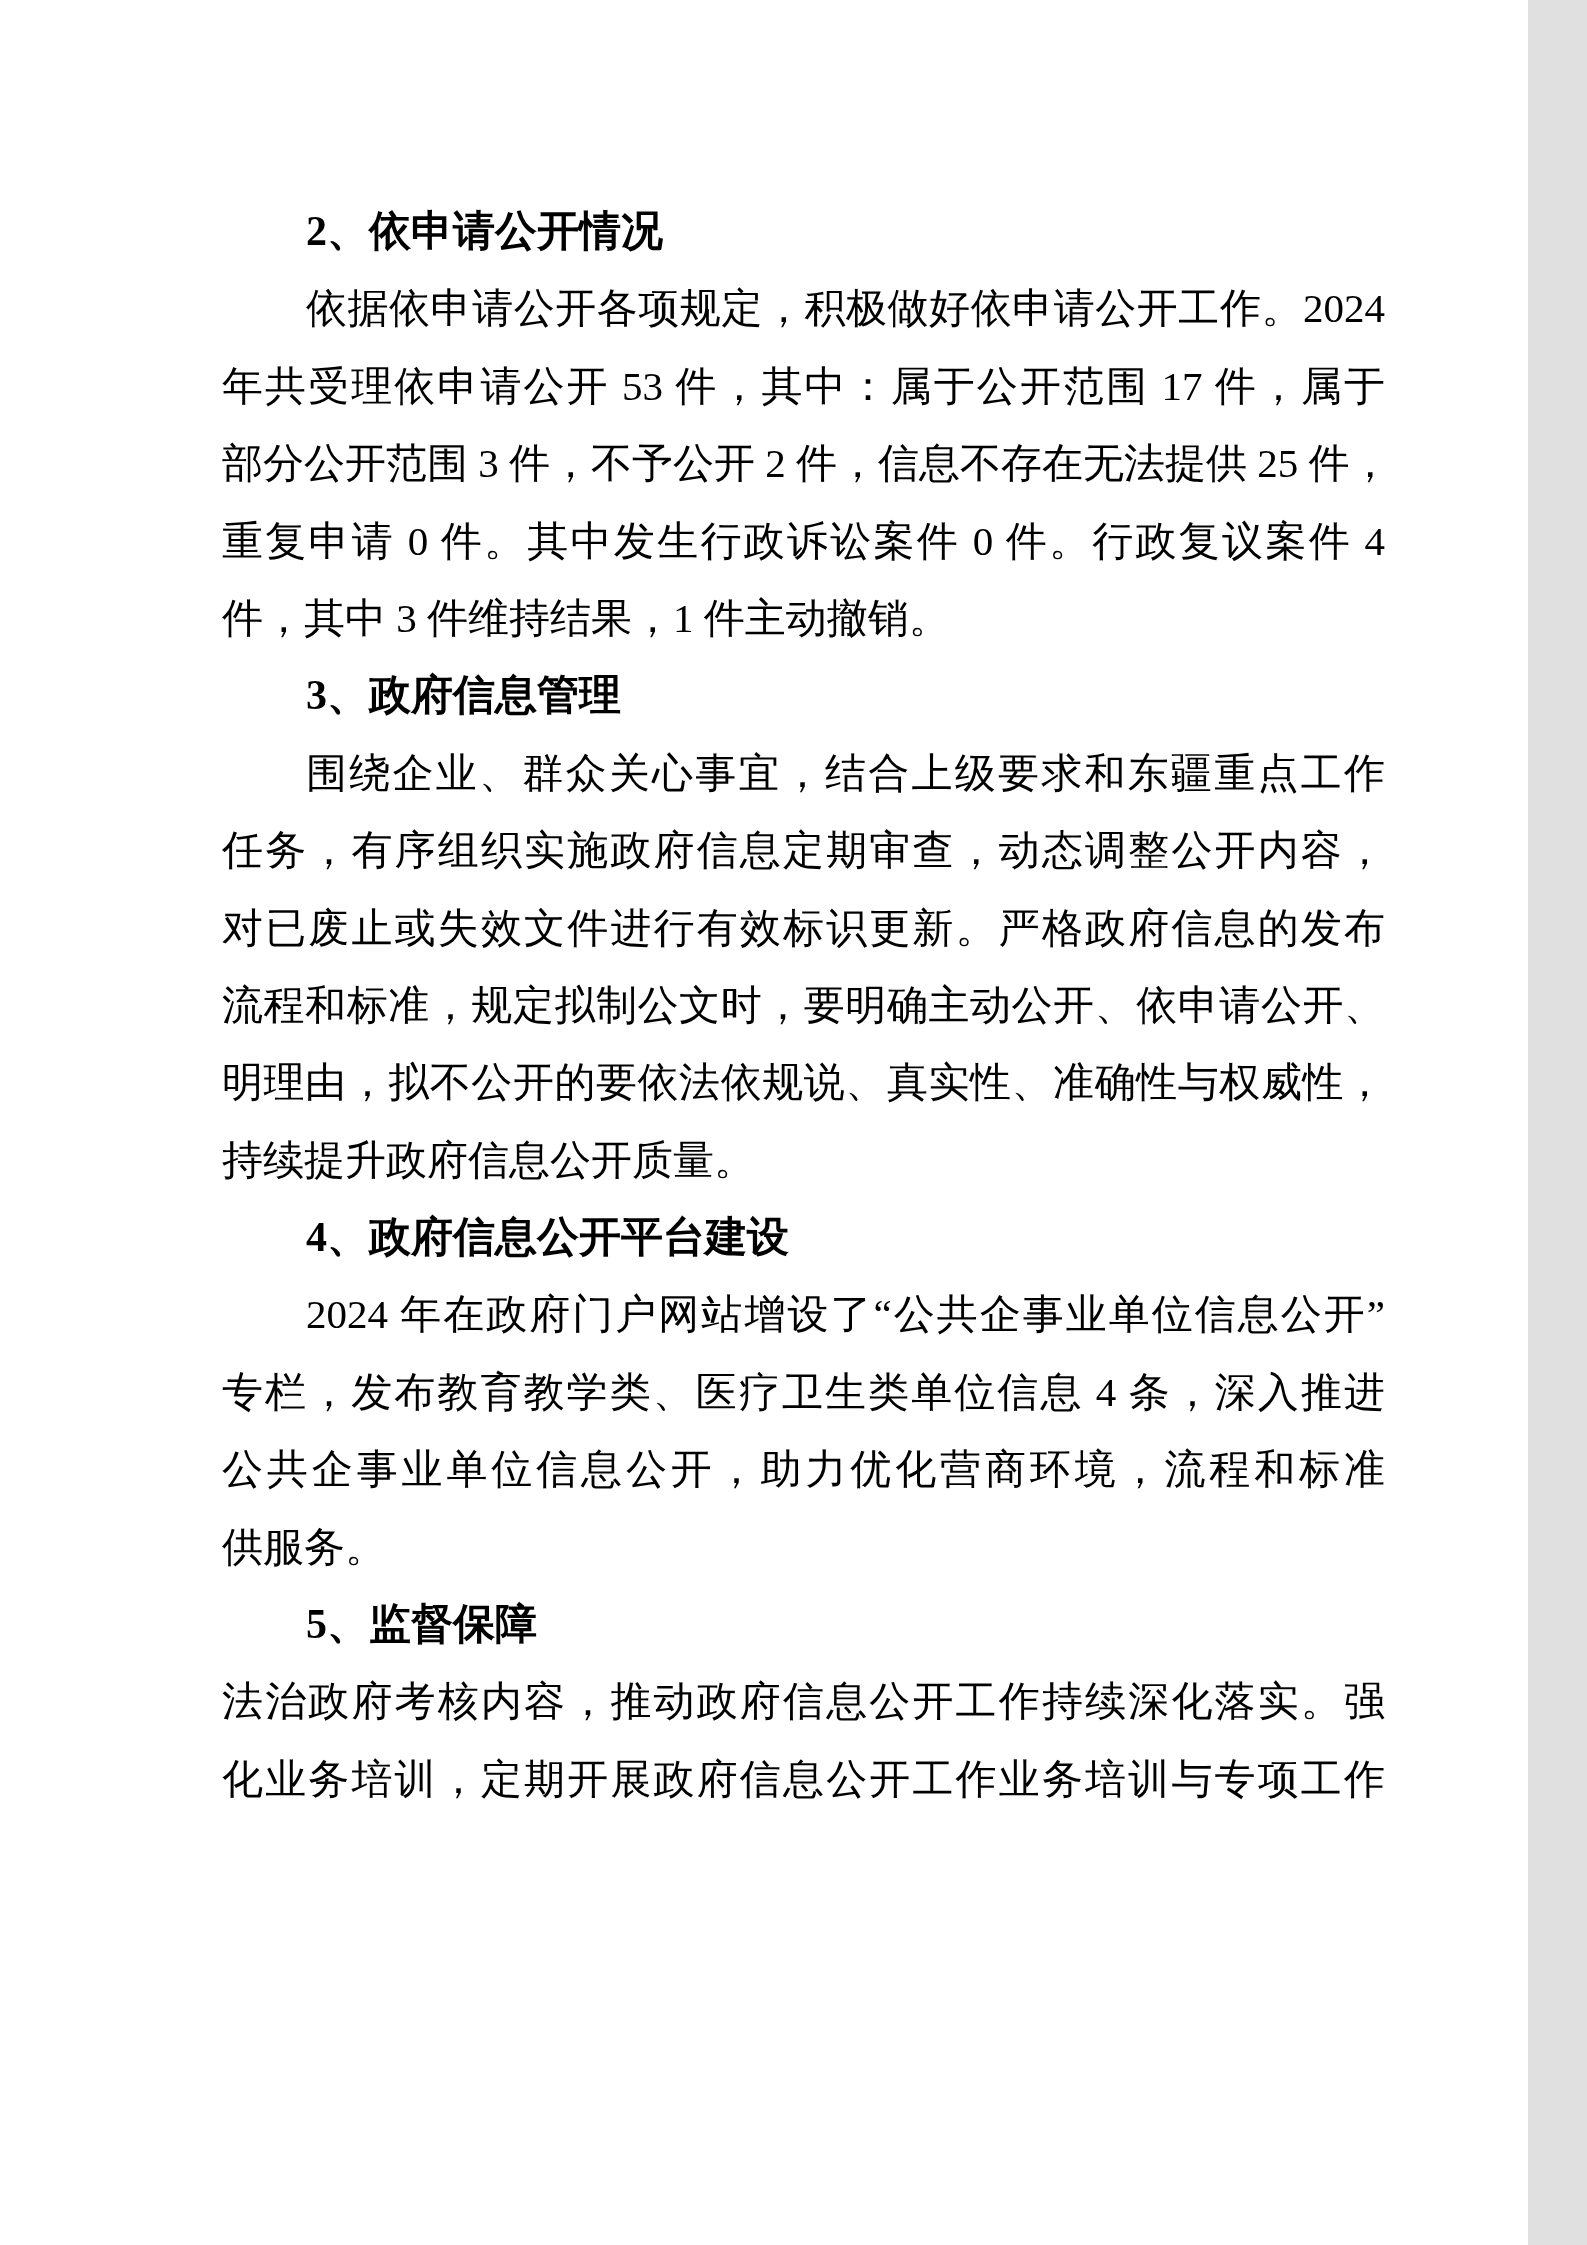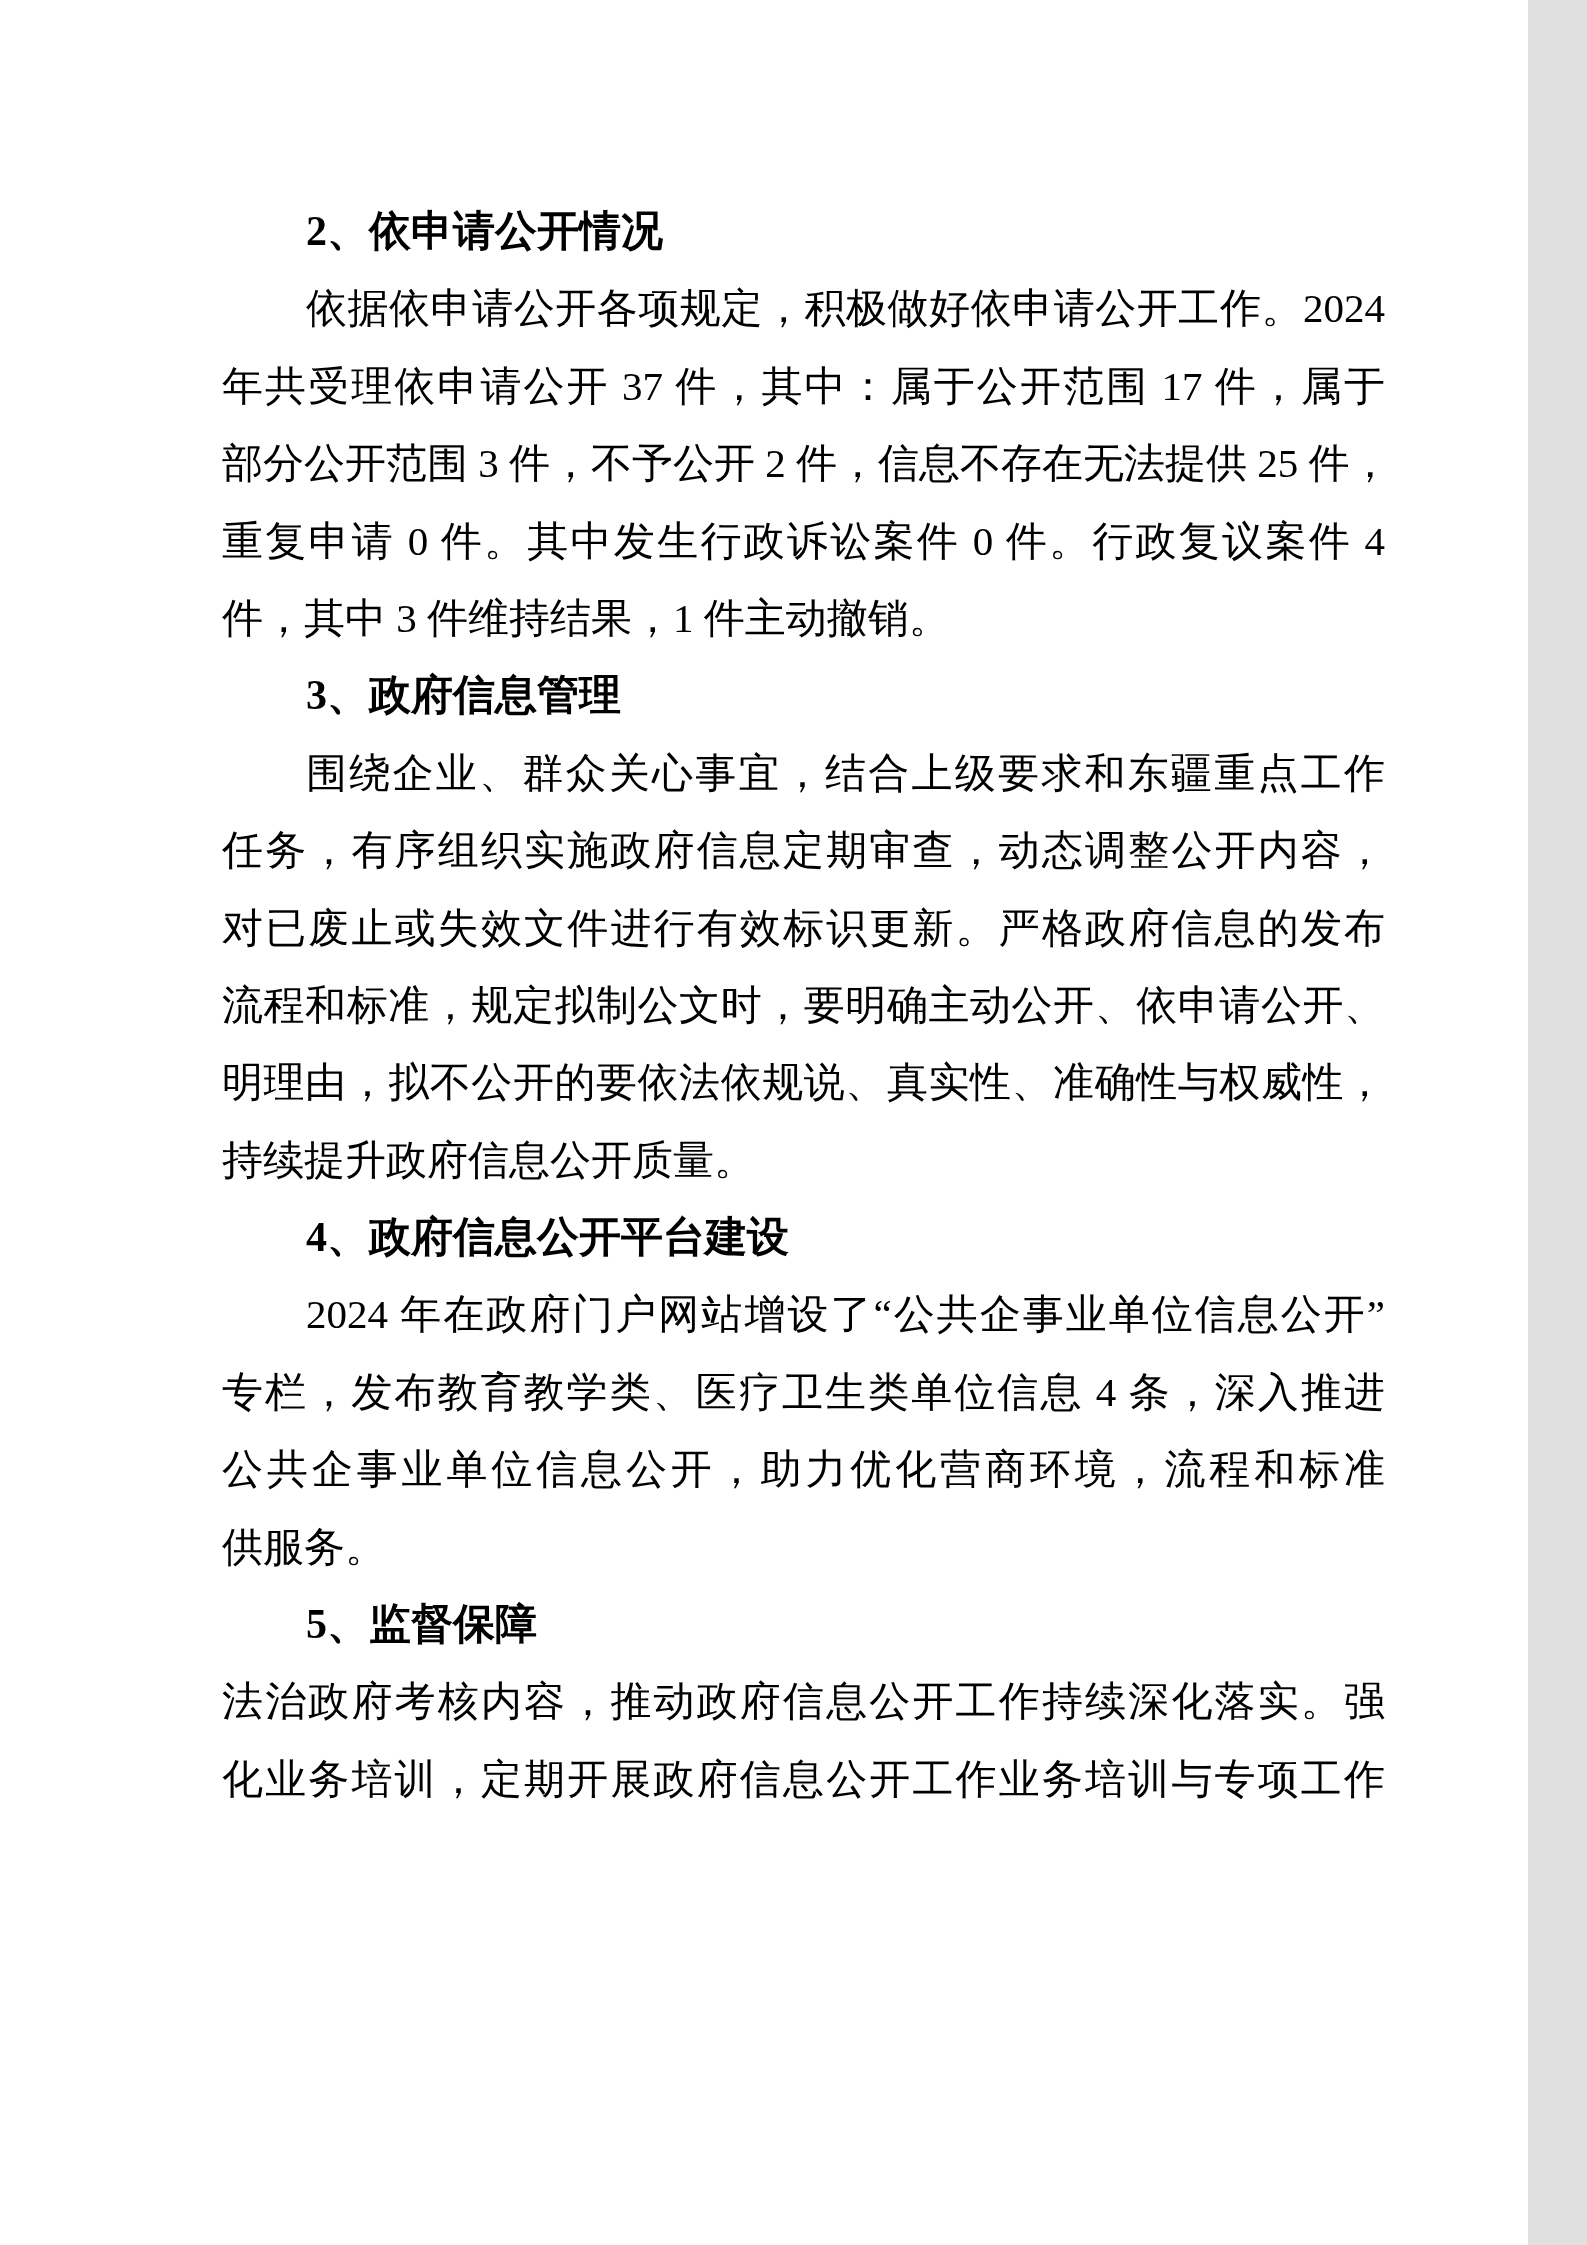--- a/index.html
+++ b/index.html
@@ -50,21 +50,21 @@
   }
 </style>
 </head>
 <body>
 
 <div class="page">
   <div class="text-block">
 
     <div class="line h">2、依申请公开情况</div>
     <div class="line first">依据依申请公开各项规定，积极做好依申请公开工作。2024</div>
-    <div class="line full">年共受理依申请公开 37 件，其中：属于公开范围 17 件，属于</div>
+    <div class="line full">年共受理依申请公开 53 件，其中：属于公开范围 17 件，属于</div>
     <div class="line full">部分公开范围 3 件，不予公开 2 件，信息不存在无法提供 25 件，</div>
     <div class="line full">重复申请 0 件。其中发生行政诉讼案件 0 件。行政复议案件 4</div>
     <div class="line end">件，其中 3 件维持结果，1 件主动撤销。</div>
 
     <div class="line h">3、政府信息管理</div>
     <div class="line first">围绕企业、群众关心事宜，结合上级要求和东疆重点工作</div>
     <div class="line full">任务，有序组织实施政府信息定期审查，动态调整公开内容，</div>
     <div class="line full">对已废止或失效文件进行有效标识更新。严格政府信息的发布</div>
     <div class="line full">流程和标准，规定拟制公文时，要明确主动公开、依申请公开、</div>
     <div class="line full">明理由，拟不公开的要依法依规说、真实性、准确性与权威性，</div>

